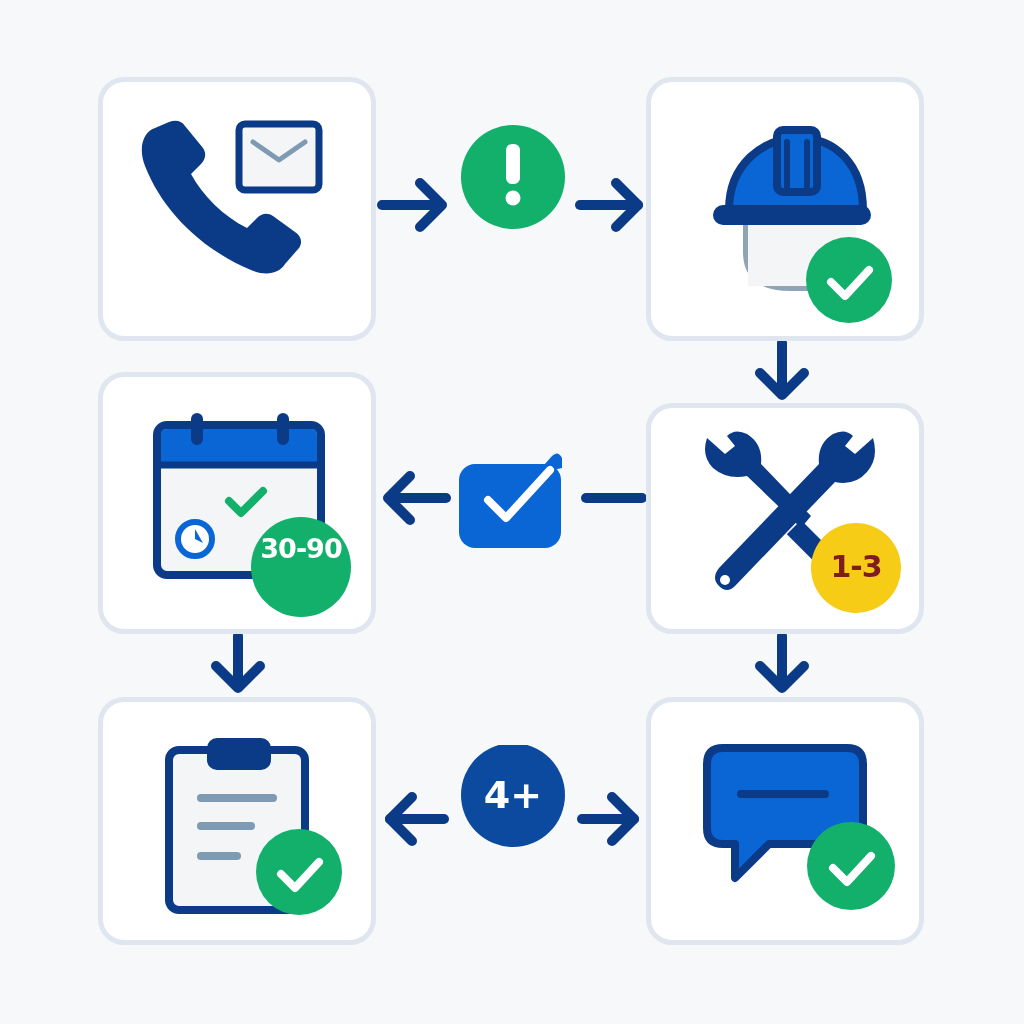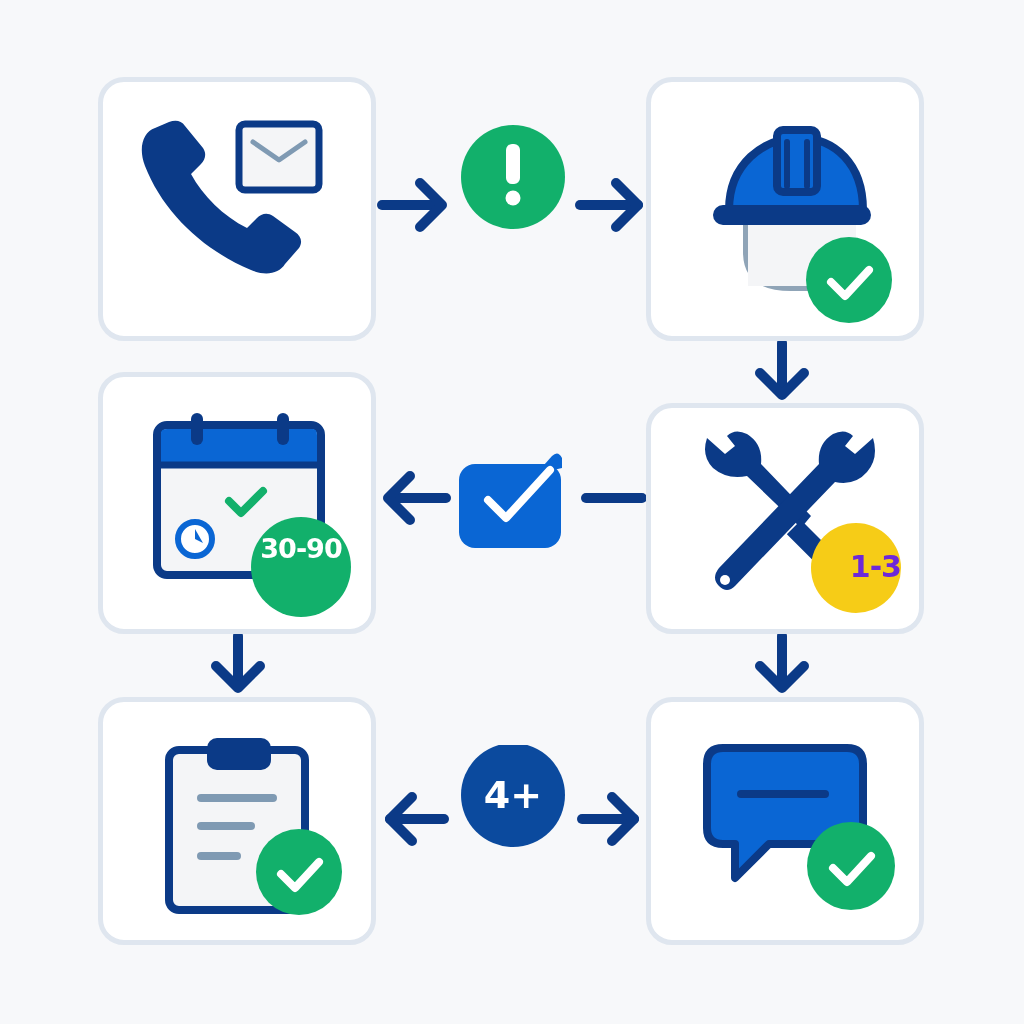--- a/index.html
+++ b/index.html
@@ -119,21 +119,21 @@
 
     <g fill="#0b3a87">
       <path d="M222 30 L204 46 L194 38 L202 28 Q194 20 182 26 Q166 36 168 56 L68 160 Q60 170 68 178 Q76 186 84 178 L184 74 Q204 78 216 64 Q228 50 222 30 Z"></path>
       <circle cx="74" cy="172" r="5" fill="#ffffff"></circle>
     </g>
 
     <g>
       <circle cx="205" cy="160" r="45" fill="#f6cc17"></circle>
     </g>
   </svg>
-  <span class="badge-text" style="position:absolute;left:160px;top:141px;width:90px;text-align:right;color:#6d28d9;font-size:30px;letter-spacing:-1px;">1-3</span>
+  <span class="badge-text" style="position:absolute;left:160px;top:141px;width:90px;text-align:center;color:#7f1d1d;font-size:30px;letter-spacing:-1px;">1-3</span>
 </div>
 
 <div class="conn" style="left:208px;top:634px;width:60px;height:64px;">
   <svg width="60" height="64">
     <g stroke="#0b3a87" stroke-width="10" stroke-linecap="round" stroke-linejoin="round" fill="none">
       <line x1="30" y1="2" x2="30" y2="50"></line>
       <polyline points="8,32 30,54 52,32"></polyline>
     </g>
   </svg>
 </div>

